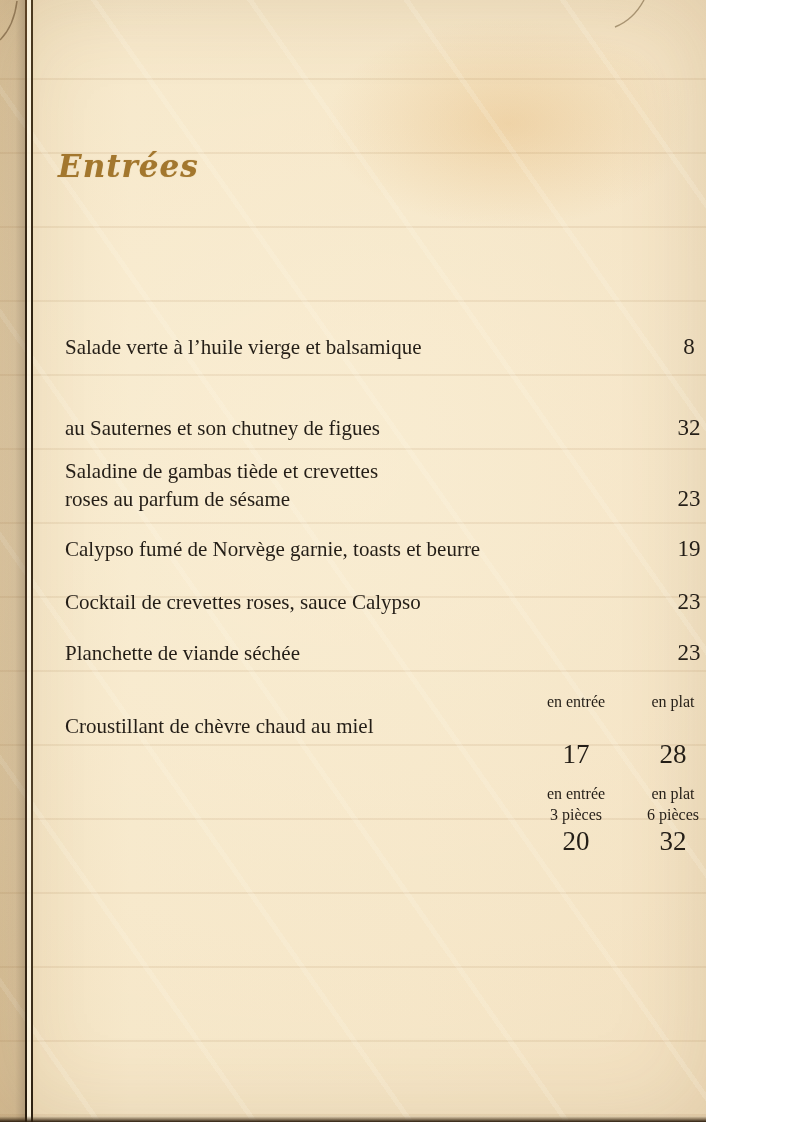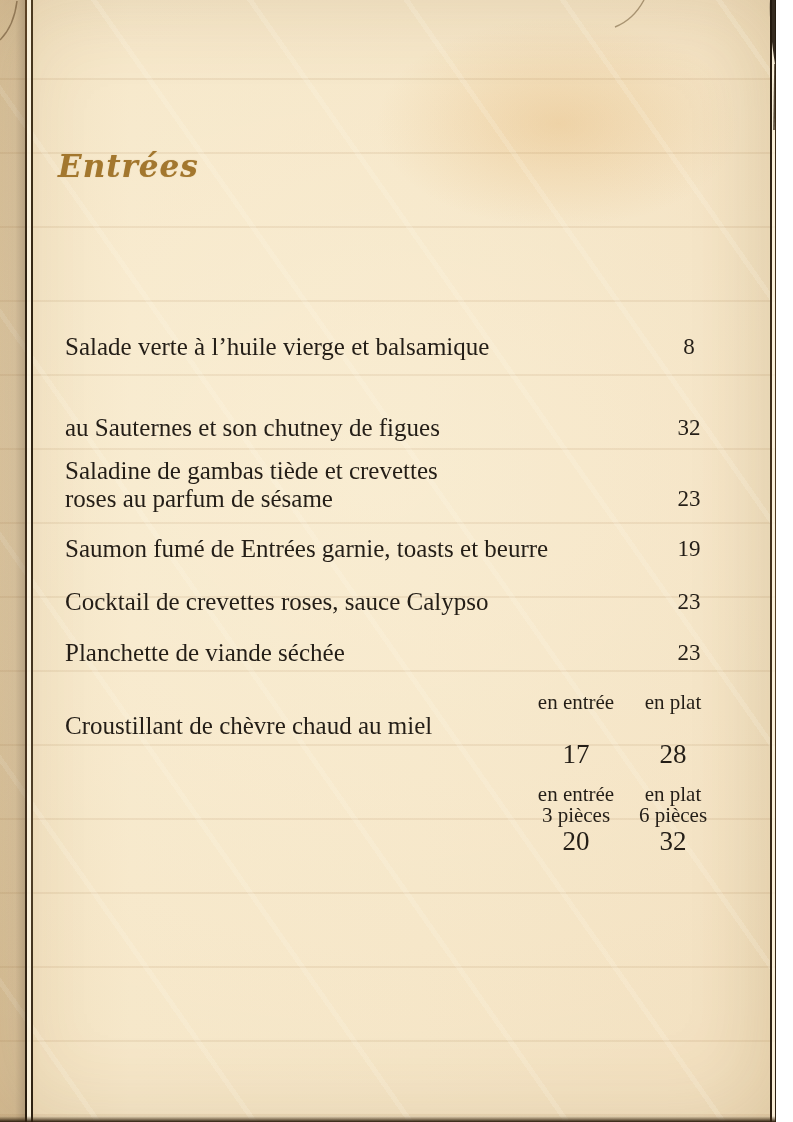--- a/index.html
+++ b/index.html
@@ -1,20 +1,20 @@
 <!DOCTYPE html>
 <html><head>
 <meta charset="utf-8">
 <style>
   html, body { margin: 0; padding: 0; }
   body { width: 793px; height: 1122px; }
 
   .page {
     position: relative;
-    width: 776px;
+    width: 706px;
     height: 1122px;
     overflow: hidden;
     background:
       radial-gradient(ellipse 260px 150px at 72% 11%, rgba(221,165,88,0.30), rgba(221,165,88,0) 70%),
       radial-gradient(ellipse 900px 760px at 48% 42%, rgba(255,248,228,0.38), rgba(255,248,228,0) 85%),
       linear-gradient(90deg, #e6cfa8 0px, #ecd8b4 22px, #f2e1c0 40px, #f6e7c9 130px,
                       #f5e5c6 420px, #f3e1c1 700px, #eedbb8 768px, #f2e0bf 780px, #f3e2c2 100%);
     box-shadow: inset 0 0 90px rgba(125,85,35,0.16);
   }
 
@@ -74,25 +74,25 @@
     white-space: nowrap;
   }
 
   .t {
     position: absolute;
     font-family: "Liberation Serif", serif;
     color: #241e17;
     white-space: nowrap;
     line-height: 28px;
   }
-  .dish  { left: 65px; font-size: 25px; }
+  .dish  { left: 65px; font-size: 21px; }
   .price { left: 658px; width: 62px; text-align: center; font-size: 23px; }
   .c1    { left: 536px; width: 80px; text-align: center; }
   .c2    { left: 633px; width: 80px; text-align: center; }
-  .hdr   { font-size: 21px; line-height: 18px; }
+  .hdr   { font-size: 16px; line-height: 18px; }
   .num   { font-size: 27px; }
 </style>
 </head>
 <body>
 
 <div class="page">
 
   <div class="creases"></div>
   <div class="watermark"></div>
 
@@ -125,21 +125,21 @@
   <span class="t dish" style="top:333px">Salade verte à l’huile vierge et balsamique</span>
   <span class="t price" style="top:333px">8</span>
 
   <span class="t dish" style="top:414px">au Sauternes et son chutney de figues</span>
   <span class="t price" style="top:414px">32</span>
 
   <span class="t dish" style="top:457px">Saladine de gambas tiède et crevettes</span>
   <span class="t dish" style="top:485px">roses au parfum de sésame</span>
   <span class="t price" style="top:485px">23</span>
 
-  <span class="t dish" style="top:535px">Saumon fumé de Entrées garnie, toasts et beurre</span>
+  <span class="t dish" style="top:535px">Calypso fumé de Norvège garnie, toasts et beurre</span>
   <span class="t price" style="top:535px">19</span>
 
   <span class="t dish" style="top:588px">Cocktail de crevettes roses, sauce Calypso</span>
   <span class="t price" style="top:588px">23</span>
 
   <span class="t dish" style="top:639px">Planchette de viande séchée</span>
   <span class="t price" style="top:639px">23</span>
 
   <span class="t c1 hdr" style="top:693px">en entrée</span>
   <span class="t c2 hdr" style="top:693px">en plat</span>

